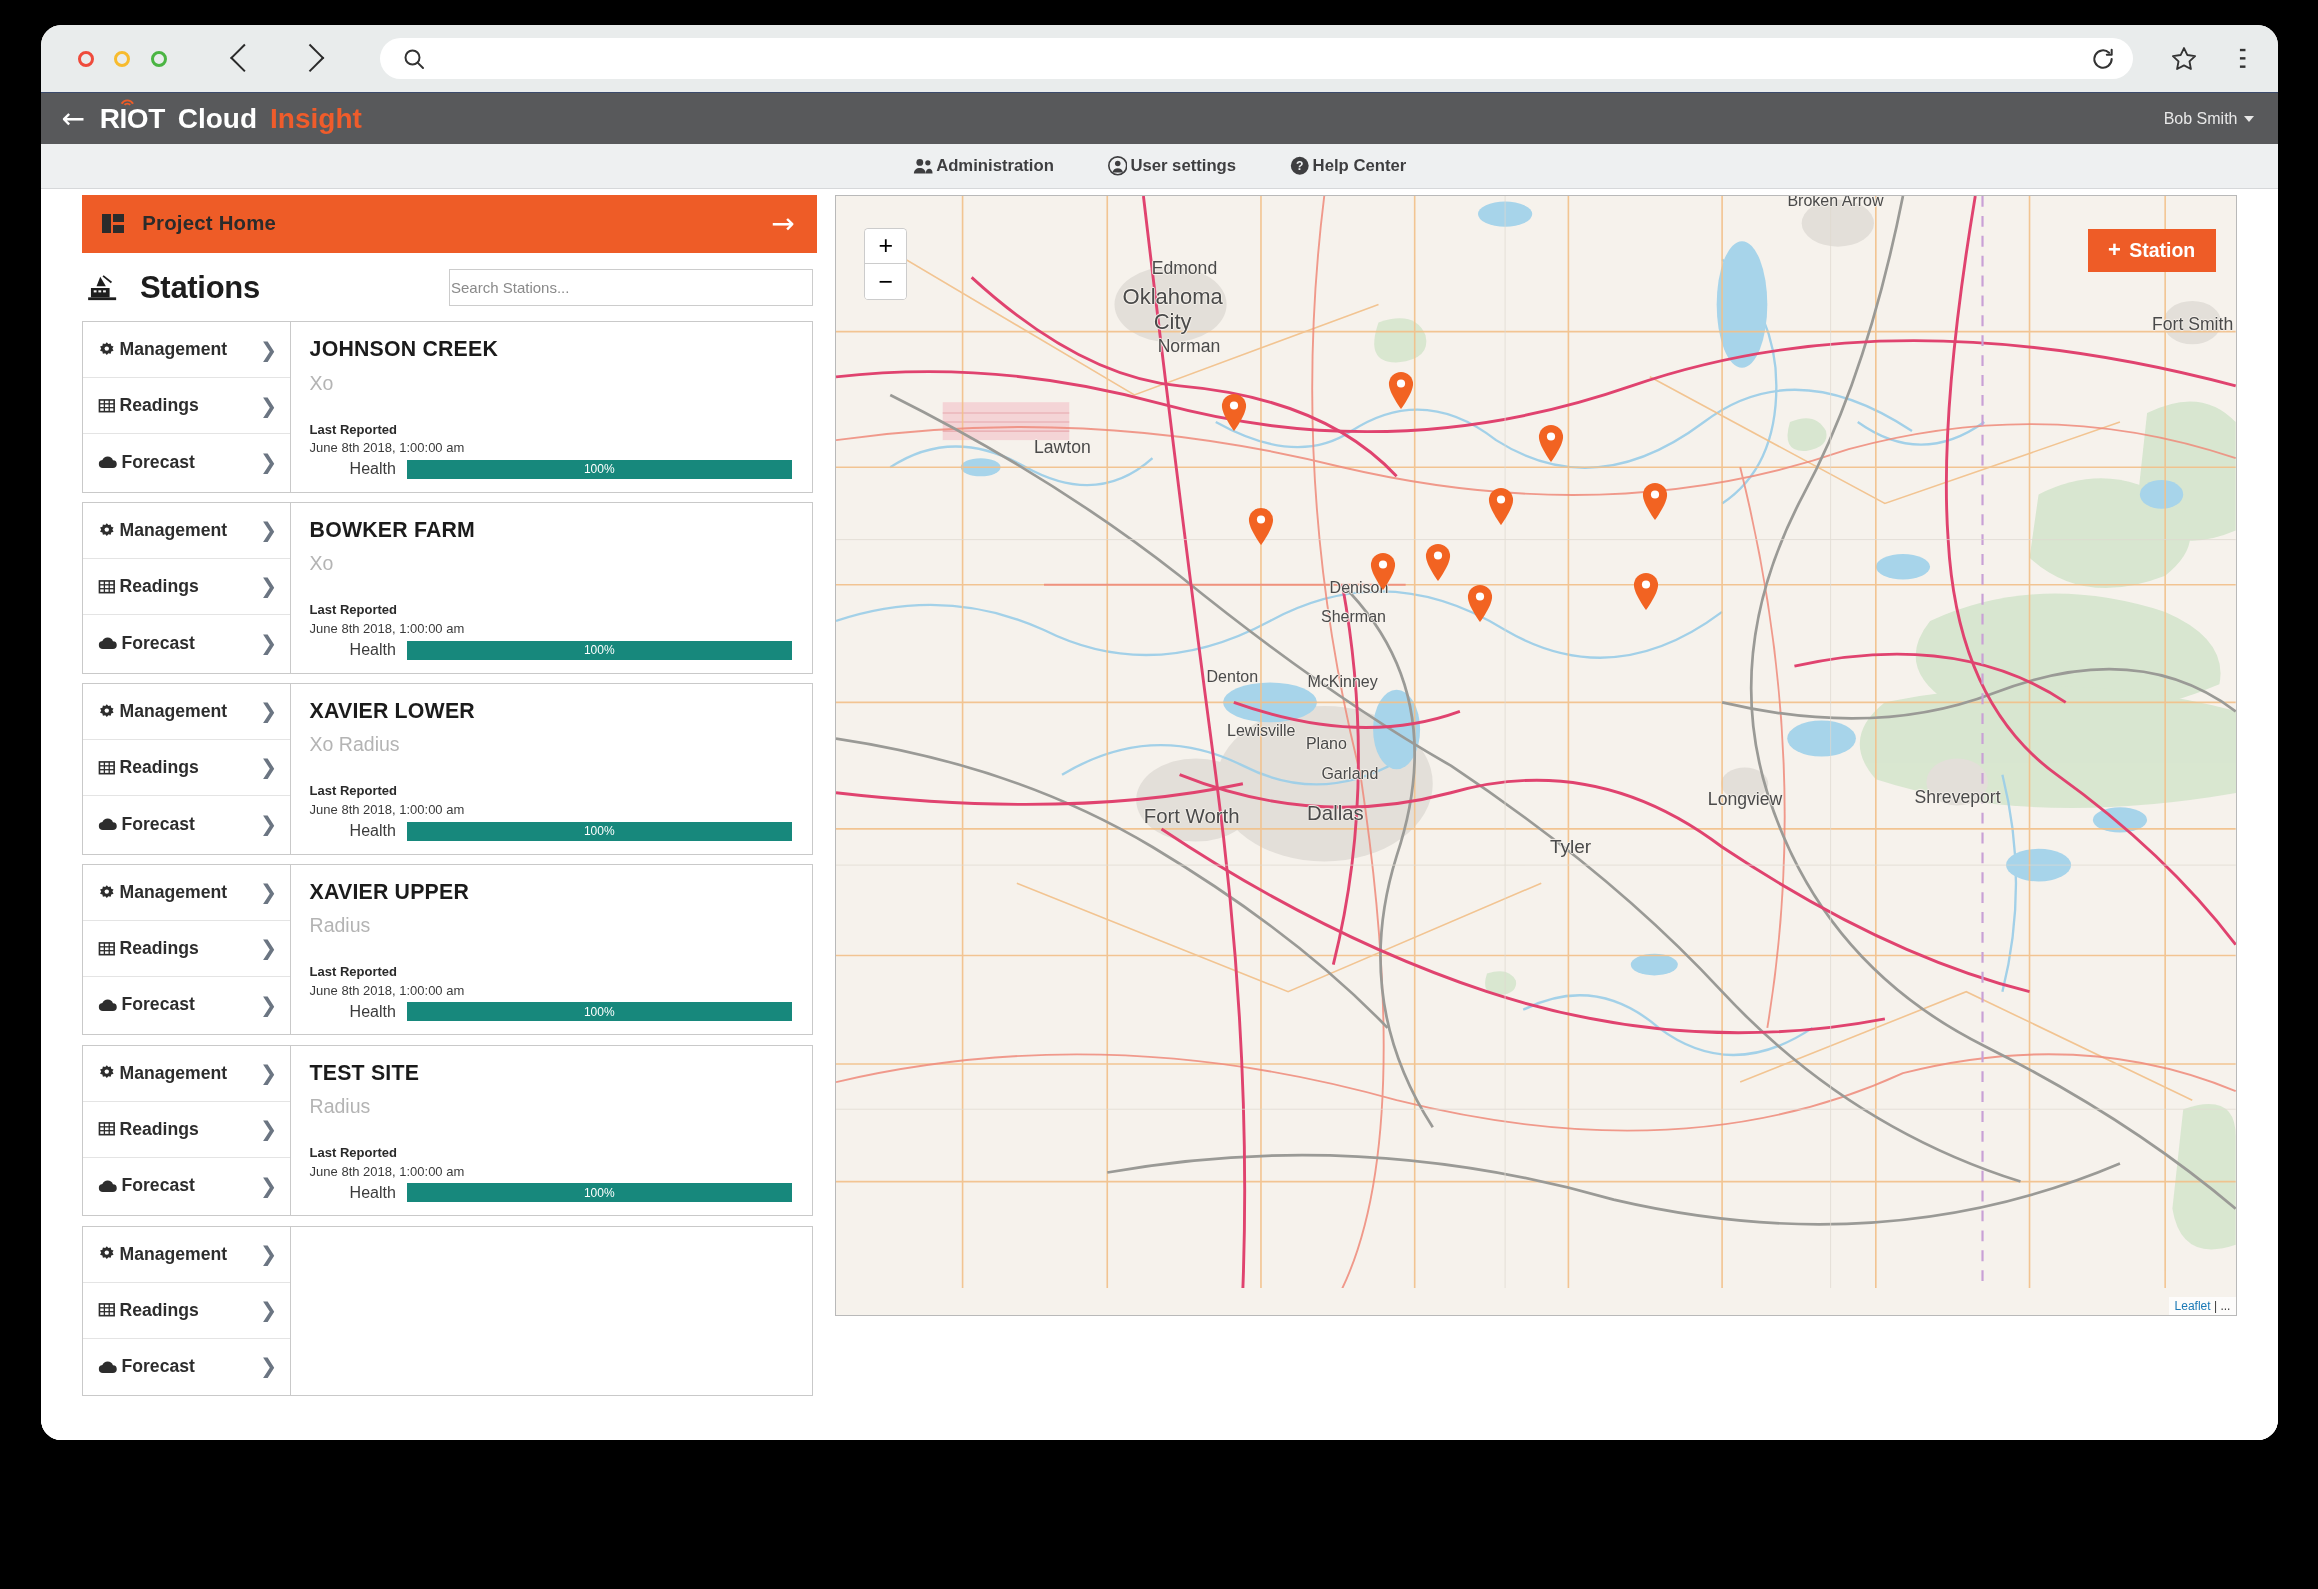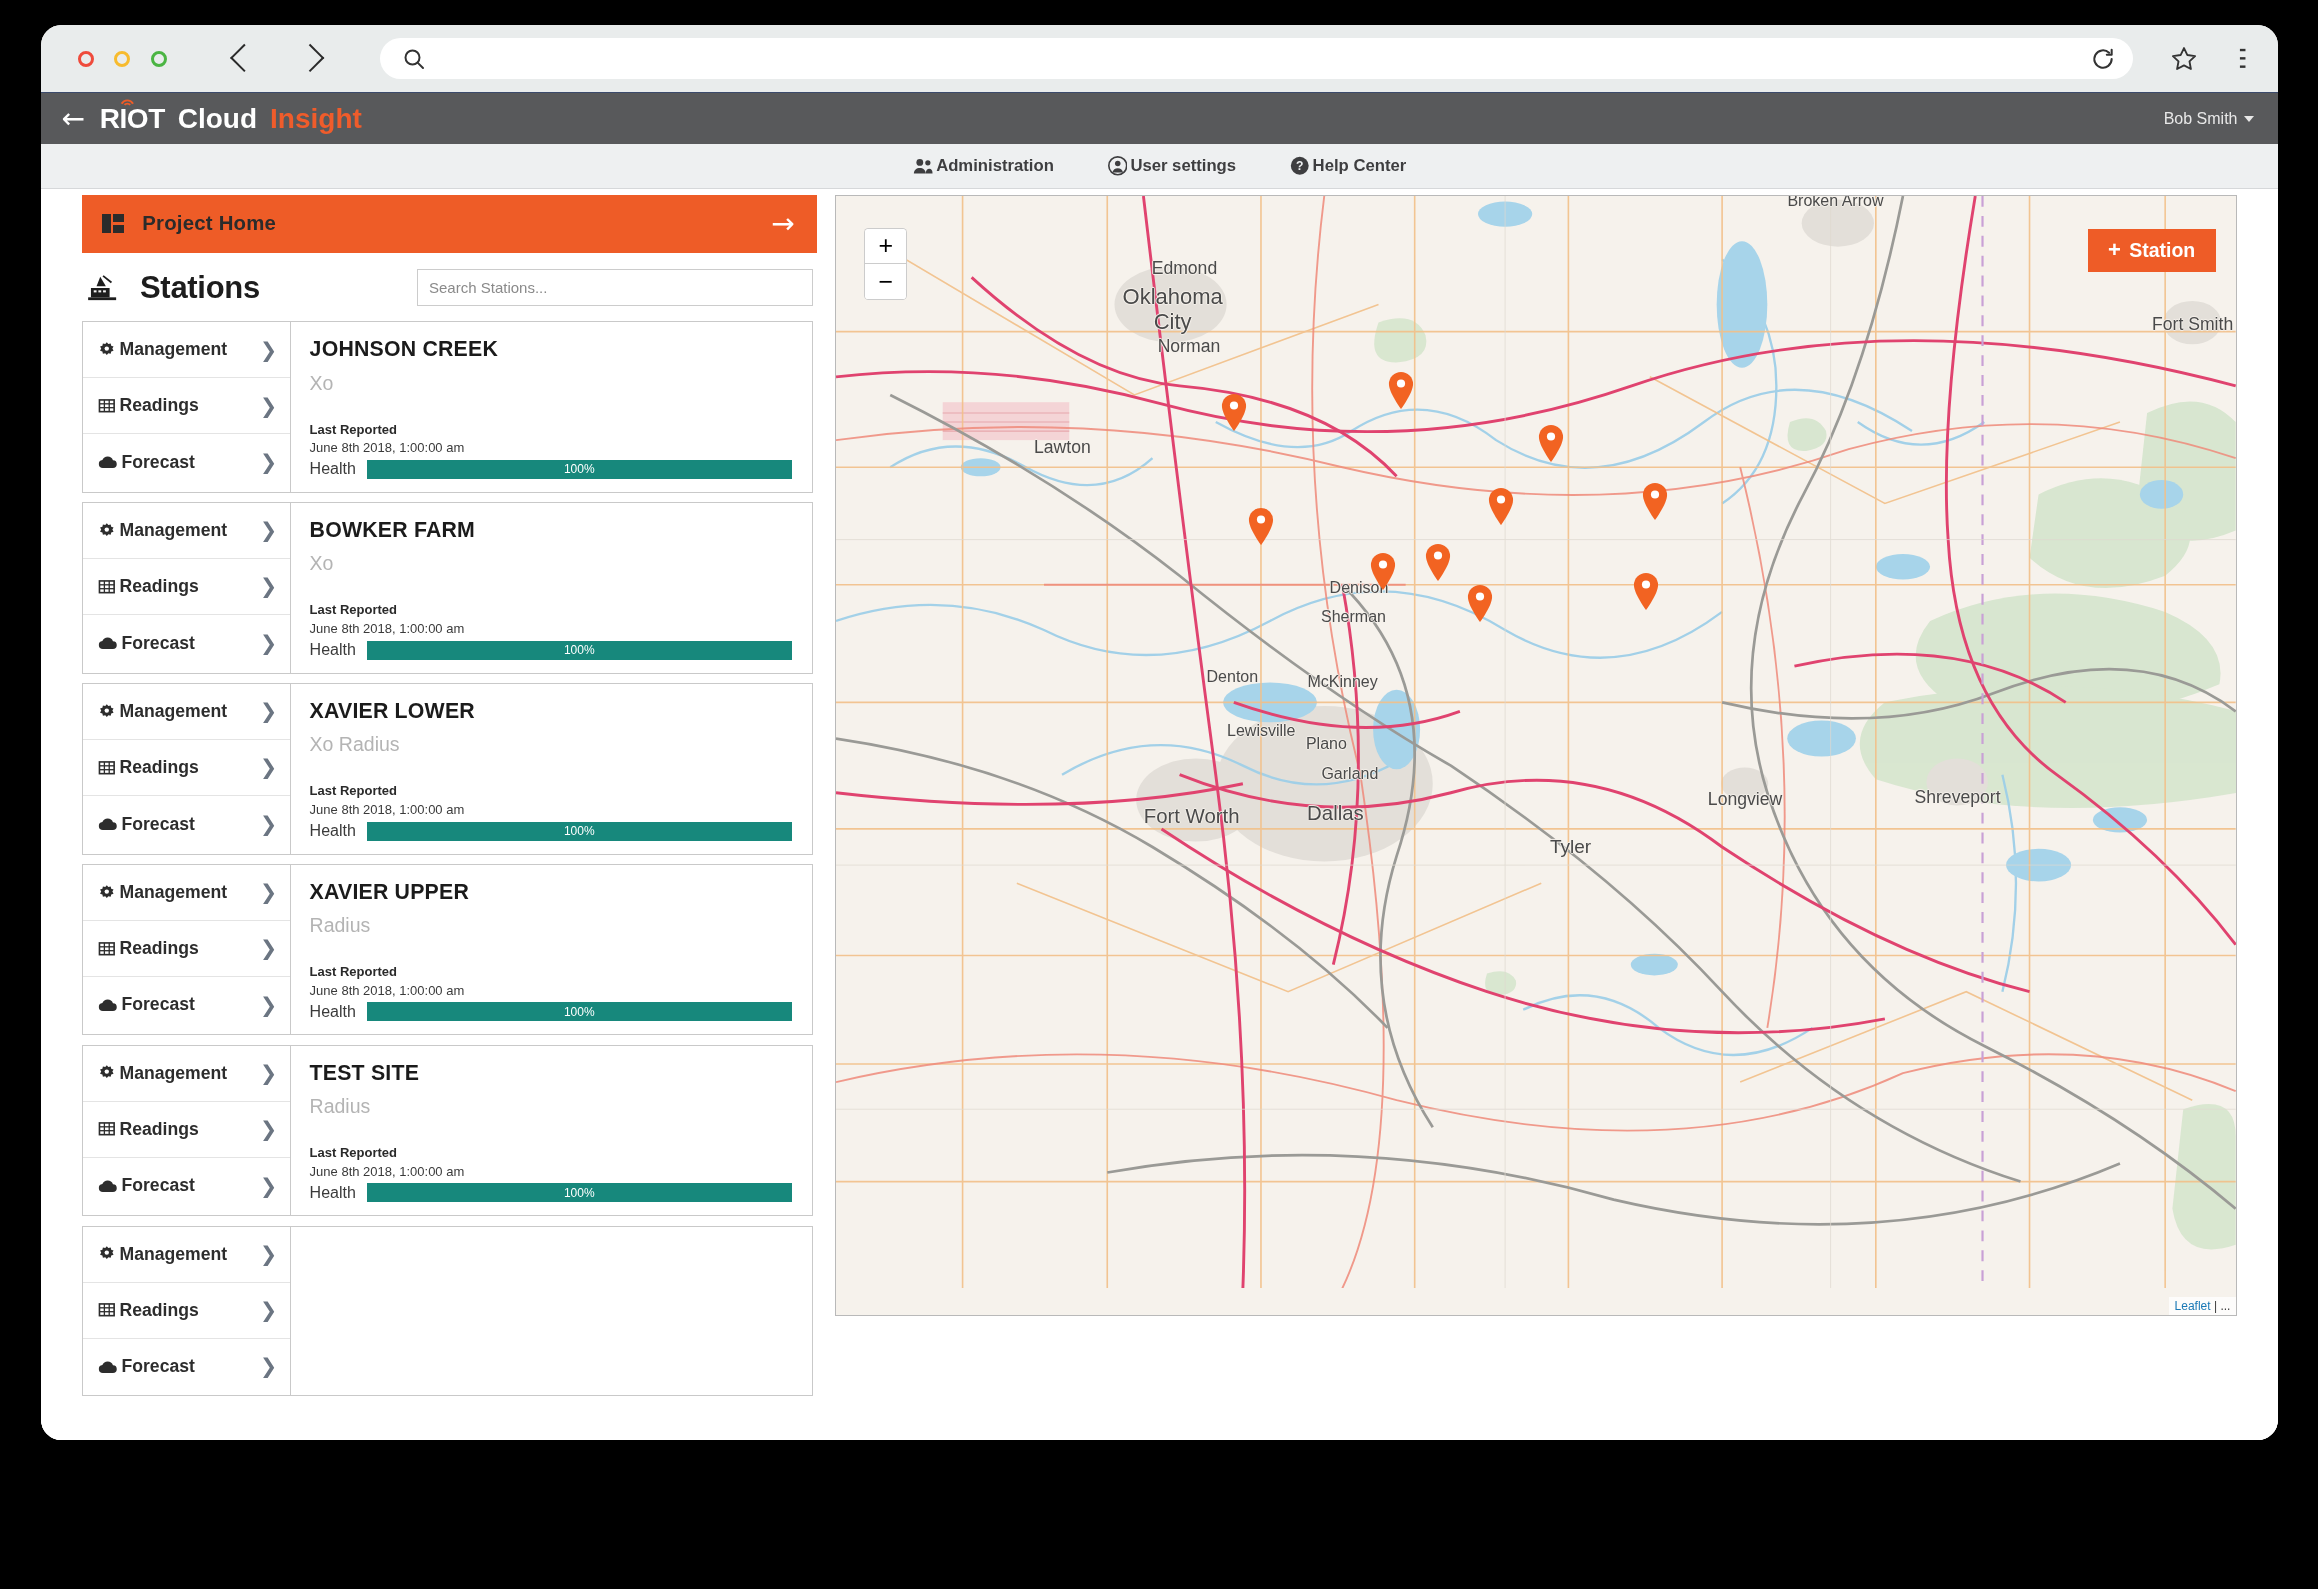--- a/index.html
+++ b/index.html
@@ -120,22 +120,22 @@
   #ph-icon .col { display: flex; flex-direction: column; gap: 2.8px; }
   #ph-icon i { display: block; background: #2b2b2b; }
   #ph-icon .tall { width: 8.3px; height: 18.6px; }
   #ph-icon .sm { width: 10.2px; height: 8px; }
   #ph-label { font-size: 20.4px; font-weight: 700; color: #2b2b2b; letter-spacing: 0.2px; }
   #ph-arrow { margin-left: auto; color: #fff; font-size: 28px; line-height: 1; font-family: "DejaVu Sans", sans-serif; }
 
   #stations-head { display: flex; align-items: center; padding: 13px 3.7px 15px 5.6px; }
   #stations-title { font-size: 31px; font-weight: 700; color: #1d1d1d; margin-left: 20.4px; letter-spacing: -0.3px; }
   #search-stations {
-    margin-left: auto; width: 396px; height: 37px; border: 0.9px solid #ccc;
-    background: #fff; padding: 0 11px; font-size: 15px; color: #555;
+    margin-left: auto; width: 364px; height: 37px; border: 0.9px solid #ccc;
+    background: #fff; padding: 0 1px; font-size: 15px; color: #555;
     font-family: "Liberation Sans", sans-serif; outline: none;
   }
   #search-stations::placeholder { color: #8a8a8a; }
 
   #station-list { flex: 1; overflow: hidden; padding-right: 3.7px; }
 
   .station-card {
     display: flex; border: 0.9px solid #c9c9c9; background: #fff; margin-bottom: 9.3px;
   }
   .card-actions { width: 208px; flex: none; border-right: 0.9px solid #c9c9c9; }
@@ -148,21 +148,21 @@
   .action-chevron {
     margin-left: auto; font-size: 20.4px; color: #6b7582; font-weight: 700;
     font-family: "DejaVu Sans", sans-serif; line-height: 1;
   }
   .card-body { flex: 1; padding: 15px 20.4px 13px 18.6px; }
   .st-name { font-size: 21.3px; font-weight: 700; color: #1b1b1b; letter-spacing: 0.2px; }
   .st-sub { font-size: 19.5px; color: #b4b4b4; margin-top: 9.3px; }
   .st-lr-label { font-size: 13px; font-weight: 700; color: #2a2a2a; margin-top: 27px; }
   .st-lr-value { font-size: 13px; color: #3a3a3a; margin-top: 3.7px; }
   .health-row { display: flex; align-items: center; margin-top: 4.6px; gap: 11px; }
-  .health-label { font-size: 16px; color: #3a3a3a; }
+  .health-label { font-size: 16px; color: #3a3a3a; margin-left: 40px; }
   .health-track { flex: 1; height: 19px; background: #eceff1; }
   .health-fill {
     height: 100%; background: #17887c; color: #fff; font-size: 12px;
     display: flex; align-items: center; justify-content: center;
   }
 
   
   #map-wrap { flex: 1; padding: 5.6px 41px 0 9.3px; }
   #map {
     position: relative; width: 100%; height: 1121px;

